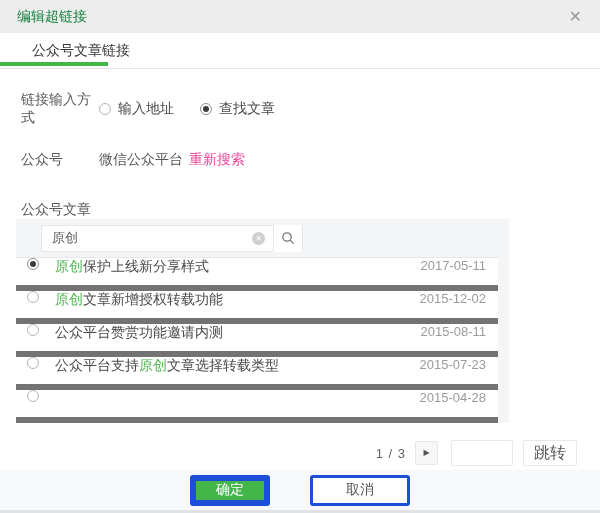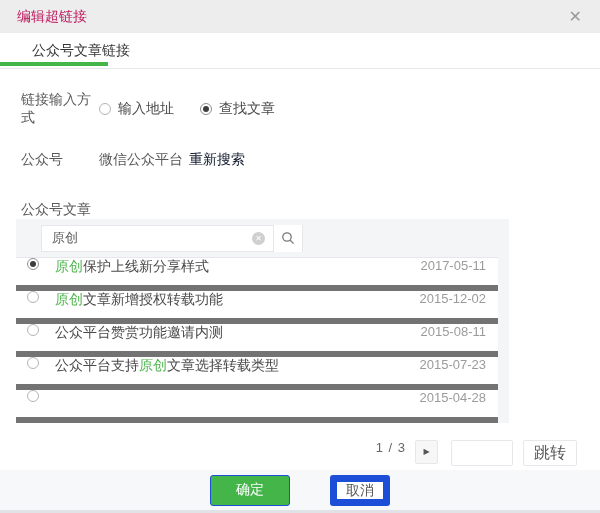--- a/index.html
+++ b/index.html
@@ -5,69 +5,69 @@
   * { margin:0; padding:0; box-sizing:border-box; }
   html,body { width:600px; height:513px; }
   body {
     font-family:"Liberation Sans","DejaVu Sans",sans-serif;
     background:#e9ebee;
   }
   .dialog { width:600px; height:513px; display:flex; flex-direction:column; background:#fff; }
 
   
   .dlg-header { height:33px; background:#ededed; display:flex; align-items:center; padding:0 14px 0 17px; flex:none; }
-  .dlg-title { font-size:14px; color:#be185d; }
+  .dlg-title { font-size:14px; color:#15803d; }
   .dlg-close { margin-left:auto; color:#999; font-size:16px; line-height:1; cursor:pointer; padding:2px 4px; }
 
   
   .tabbar { height:36px; border-bottom:1px solid #e7e7eb; position:relative; flex:none; background:#fff; }
   .tab { display:inline-block; height:32px; line-height:34px; padding:0 32px; font-size:14px; color:#353535; position:relative; cursor:pointer; }
   .tab-indicator { position:absolute; left:0; bottom:-1px; width:108px; height:4px; background:#44b549; }
 
   
   .content { flex:1; padding:22px 0 0 21px; background:#fff; overflow:hidden; }
   .form-row { display:flex; align-items:center; margin-bottom:24px; font-size:14px; }
   .form-label { width:78px; color:#595959; flex:none; }
   .radio-group { display:flex; align-items:center; }
   .radio-option { display:flex; align-items:center; margin-right:26px; color:#4a4a4a; cursor:pointer; }
   .radio-dot { width:12px; height:12px; border:1px solid #b4b4b4; border-radius:50%; background:#fff; margin-right:7px; position:relative; flex:none; }
   .radio-dot.checked { border-color:#8f8f8f; }
   .radio-dot.checked::after { content:""; position:absolute; left:2px; top:2px; width:6px; height:6px; border-radius:50%; background:#3e3e3e; }
   .account-value { color:#595959; }
-  .link { color:#0f172a; text-decoration:none; margin-left:6px; cursor:pointer; }
+  .link { color:#ec4899; text-decoration:none; margin-left:6px; cursor:pointer; }
 
   
   .article-form-row { align-items:flex-start; margin-bottom:0;flex-direction:column; }
   .article-form-row .form-label { margin-top:8px; }
   .article-panel { width:493px; background:#f4f5f7; margin-left:-5px; }
   .search-row { padding:6px 0 6px 25px; height:38px; display:flex; align-items:center; }
   .search-box { width:262px; height:27px; background:#fff; border:1px solid #e7e7eb; display:flex; align-items:center; }
   .search-input { flex:1; border:none; outline:none; height:25px; padding:0 4px 0 10px; font-size:13px; color:#595959; font-family:inherit; background:transparent; }
   .clear-icon { width:13px; height:13px; border-radius:50%; background:#cfcfcf; color:#fff; font-size:8px; line-height:13px; text-align:center; margin-right:8px; cursor:pointer; flex:none; }
   .search-btn { width:29px; height:27px; border:none; border-left:1px solid #e7e7eb; background:#fff; cursor:pointer; display:flex; align-items:center; justify-content:center; flex:none; }
 
   
   .article-list { margin-right:11px; background:#fff; border-top:1px solid #e7e7eb; }
   .article-row { height:33px; display:flex; border-bottom:6px solid #737373; padding:0 12px 0 11px; background:#fff; cursor:pointer;gap:8px; }
   .article-title { font-size:14px; color:#4a4a4a; white-space:nowrap; overflow:hidden; }
   .article-title .hl { color:#4eb54e; }
   .article-date { margin-left:auto; font-size:13px; color:#9b9b9b; flex:none; padding-left:10px; }
 
   
-  .pagination { display:flex; align-items:flex-start; justify-content:flex-end; padding-right:23px; margin-top:17px; }
+  .pagination { display:flex; align-items:center; justify-content:flex-end; padding-right:23px; margin-top:17px; }
   .page-info { font-size:13px; color:#666; margin-right:9px; letter-spacing:1px; }
   .next-btn { width:23px; height:24px; background:#f7f7f7; border:1px solid #e7e7eb; border-radius:2px; cursor:pointer; display:flex; align-items:center; justify-content:center; padding:0; }
   .next-arrow { font-size:8px; color:#555; line-height:1; }
   .jump-input { width:62px; height:26px; border:1px solid #e7e7eb; border-radius:2px; margin-left:13px; outline:none; padding:0 6px; font-size:13px; color:#555; font-family:inherit; }
   .jump-btn { width:54px; height:26px; margin-left:10px; background:#fff; border:1px solid #e7e7eb; border-radius:2px; font-size:16px; color:#555; cursor:pointer; font-family:inherit; }
 
   
   .dlg-footer { height:43px; flex:none; background:#f7f8fa; border-bottom:3px solid #e0e2e6; display:flex; align-items:center; justify-content:center; }
-  .btn-confirm { width:80px; height:31px; background:#44b549; color:#fff; border:1px solid #1d4ed8; border-radius:3px; font-size:14px; cursor:pointer; margin-right:40px; font-family:Liberation Serif, serif; }
-  .btn-cancel { width:60px; height:31px; background:#fff; color:#555; border:7px solid #1d4ed8; border-radius:3px; font-size:14px; cursor:pointer; font-family:inherit; }
+  .btn-confirm { width:80px; height:31px; background:#44b549; color:#fff; border:6px solid #1d4ed8; border-radius:3px; font-size:14px; cursor:pointer; margin-right:40px; font-family:Liberation Serif, serif; }
+  .btn-cancel { width:100px; height:31px; background:#fff; color:#555; border:3px solid #1d4ed8; border-radius:3px; font-size:14px; cursor:pointer; font-family:inherit; }
 </style>
 </head>
 <body>
 
 <div class="dialog">
 
   <div class="dlg-header">
     <span class="dlg-title">编辑超链接</span>
     <span class="dlg-close">✕</span>
   </div>

